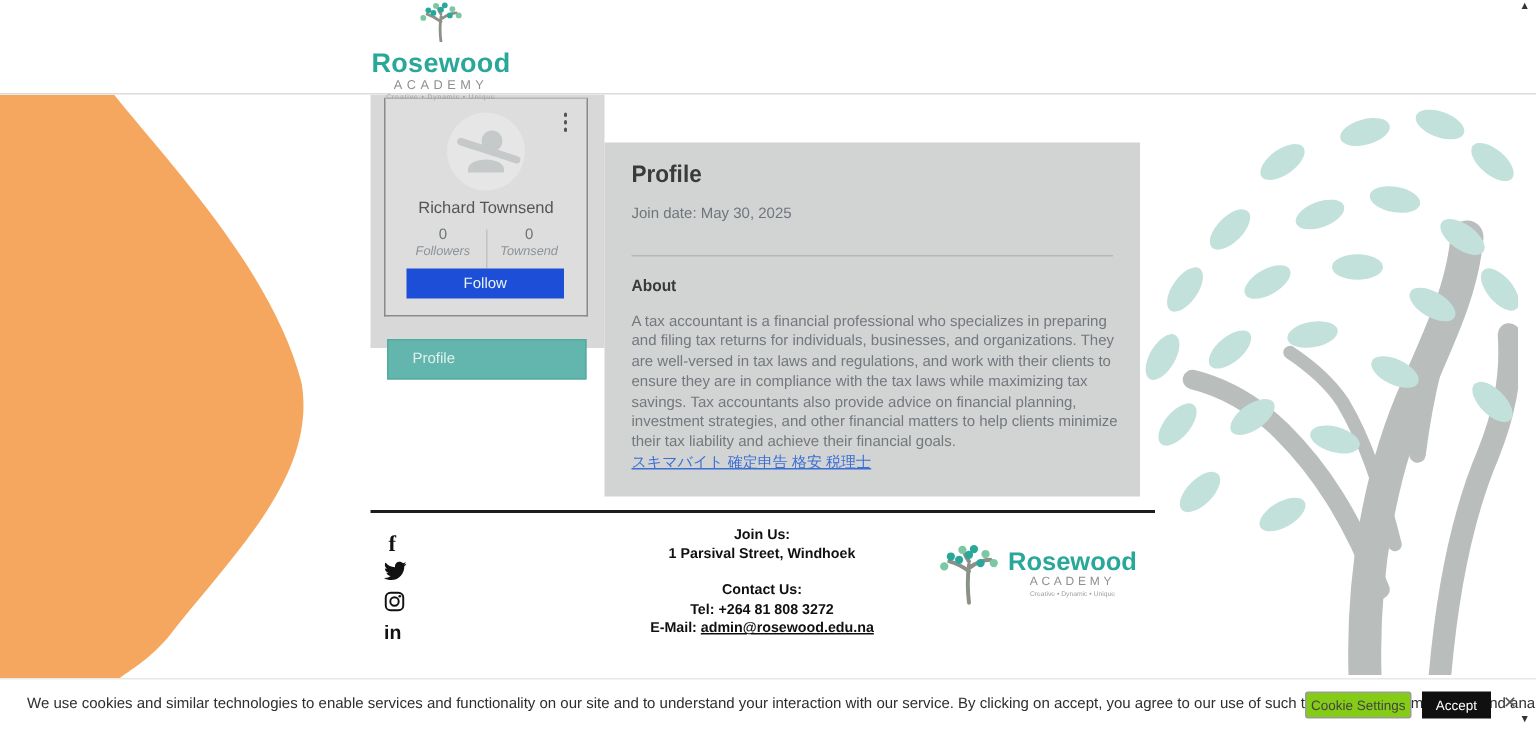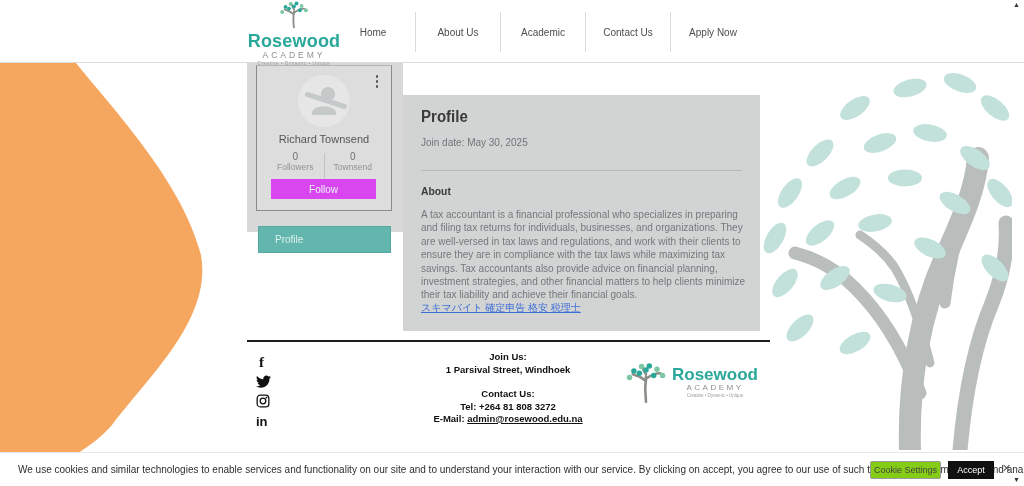--- a/index.html
+++ b/index.html
@@ -31,23 +31,23 @@
   .member-card { position:absolute; left:9px; top:2px; width:136px; height:146px; background:#dddddd;
     border:1px solid #8a8a8a; border-top-color:#b5b5b5; }
   .kebab { position:absolute; right:9px; top:9px; width:10px; height:16px; cursor:pointer; }
   .kebab i { display:block; width:2.5px; height:2.5px; border-radius:50%; background:#555; margin:0 auto 2.5px auto; }
   .avatar { position:absolute; left:50%; transform:translateX(-50%); top:9px; width:52px; height:52px;
     border-radius:50%; background:#e6e6e6; overflow:hidden; }
   .member-name { position:absolute; left:0; right:0; top:67px; text-align:center; font-size:11px; color:#555; }
   .stats { position:absolute; left:10px; right:10px; top:85px; height:30px; display:flex; }
   .stat { flex:1; text-align:center; cursor:pointer; }
   .stat-num { font-size:10px; color:#6c7277; }
-  .stat-label { font-size:8.5px; color:#8d9398; margin-top:0; }
+  .stat-label { font-size:8.5px; color:#8d9398; margin-top:0;font-style:italic; }
   .stat-sep { width:1px; background:#c2c2c2; margin:2px 0; }
-  .follow-btn { position:absolute; left:14px; right:15px; top:113px; height:20px; background:#d946ef;
+  .follow-btn { position:absolute; left:14px; right:15px; top:113px; height:20px; background:#1d4ed8;
     border:none; color:#e9f5f3; font-size:10px; font-family:inherit; cursor:pointer; }
   .profile-tab { position:absolute; left:11px; top:163px; width:133px; height:27px; background:#63b6ad;
     border:1px solid #55aaa0; color:#def0ec; font-size:10px; line-height:25px; padding-left:16px; cursor:pointer; }
 
   
   .main-panel { position:absolute; left:403px; top:95px; width:357px; height:236px; background:#d2d4d4; z-index:2; }
   .main-title { position:absolute; left:18px; top:13px; font-size:16px; font-weight:bold; color:#3a3a3a;
     transform:scaleX(.94); transform-origin:left; }
   .join-date { position:absolute; left:18px; top:42px; font-size:10px; color:#6f757b; }
   .panel-divider { position:absolute; left:18px; right:18px; top:75px; height:1px; background:#b6b9bb; }
@@ -137,31 +137,20 @@
             <circle cx="14" cy="9" r="2.3" fill="#29a89a"></circle>
           <circle cx="27" cy="11" r="2.3" fill="#29a89a"></circle>
             <circle cx="34" cy="11" r="2.3" fill="#7cc7a4"></circle>
           <circle cx="20" cy="6.5" r="2.3" fill="#29a89a"></circle>
         </g>
       </svg>
       <div class="logo-name">Rosewood</div>
       <div class="logo-sub">ACADEMY</div>
       <div class="logo-tag">Creative • Dynamic • Unique</div>
     </div>
-    <nav class="nav">
-      <div class="nav-item">Home</div>
-      <div class="nav-sep"></div>
-      <div class="nav-item">About Us</div>
-      <div class="nav-sep"></div>
-      <div class="nav-item">Academic</div>
-      <div class="nav-sep"></div>
-      <div class="nav-item">Contact Us</div>
-      <div class="nav-sep"></div>
-      <div class="nav-item">Apply Now</div>
-    </nav>
   </div>
 
   <div class="scroll-up">▲</div>
   <div class="scroll-down">▼</div>
 
   <div class="sidebar">
     <div class="member-card">
       <div class="kebab">
           <i></i>
           <i></i>

